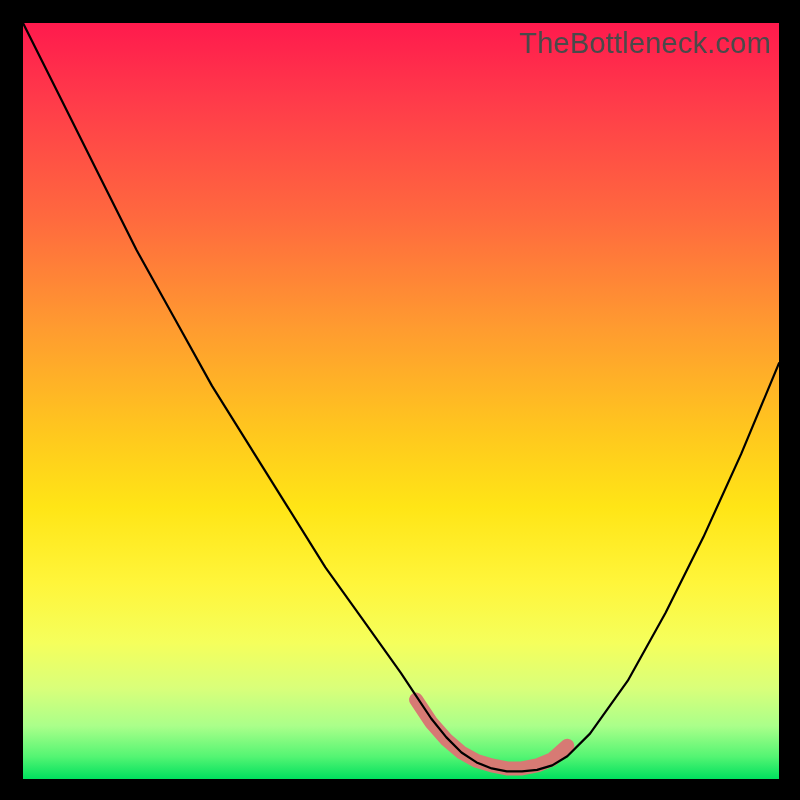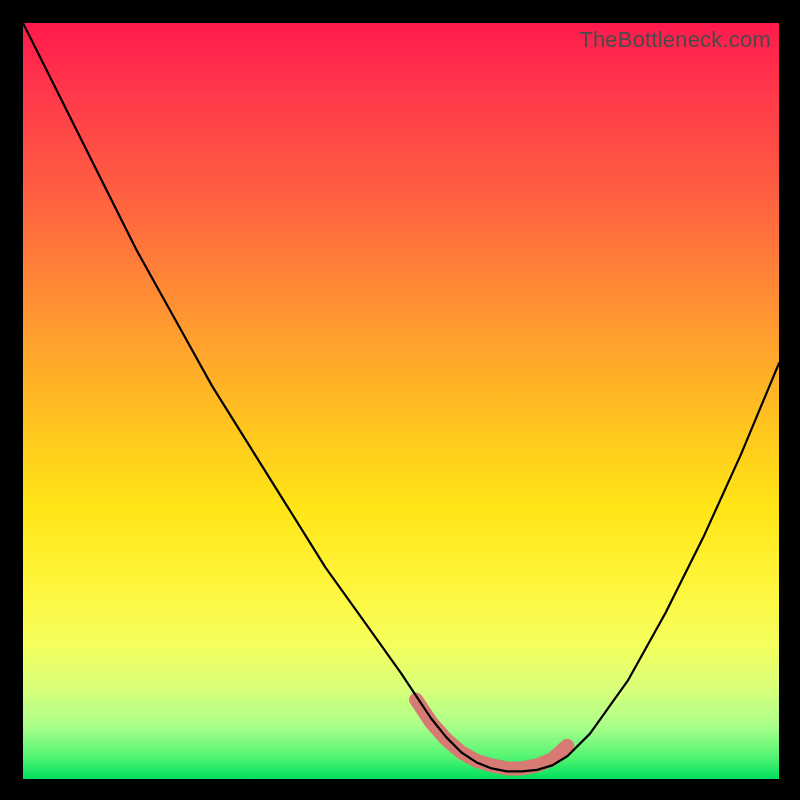--- a/index.html
+++ b/index.html
@@ -38,21 +38,21 @@
       #aaff8a 93%,
       #55f573 97%,
       #00e05e 100%
     );
   }
   .watermark {
     position: absolute;
     top: 4px;
     right: 8px;
     color: #4a4a4a;
-    font-size: 22px;
+    font-size: 29px;
     font-weight: 500;
     letter-spacing: 0.2px;
     pointer-events: none;
   }
   svg.curve {
     position: absolute;
     left: 0;
     top: 0;
     width: 756px;
     height: 756px;

